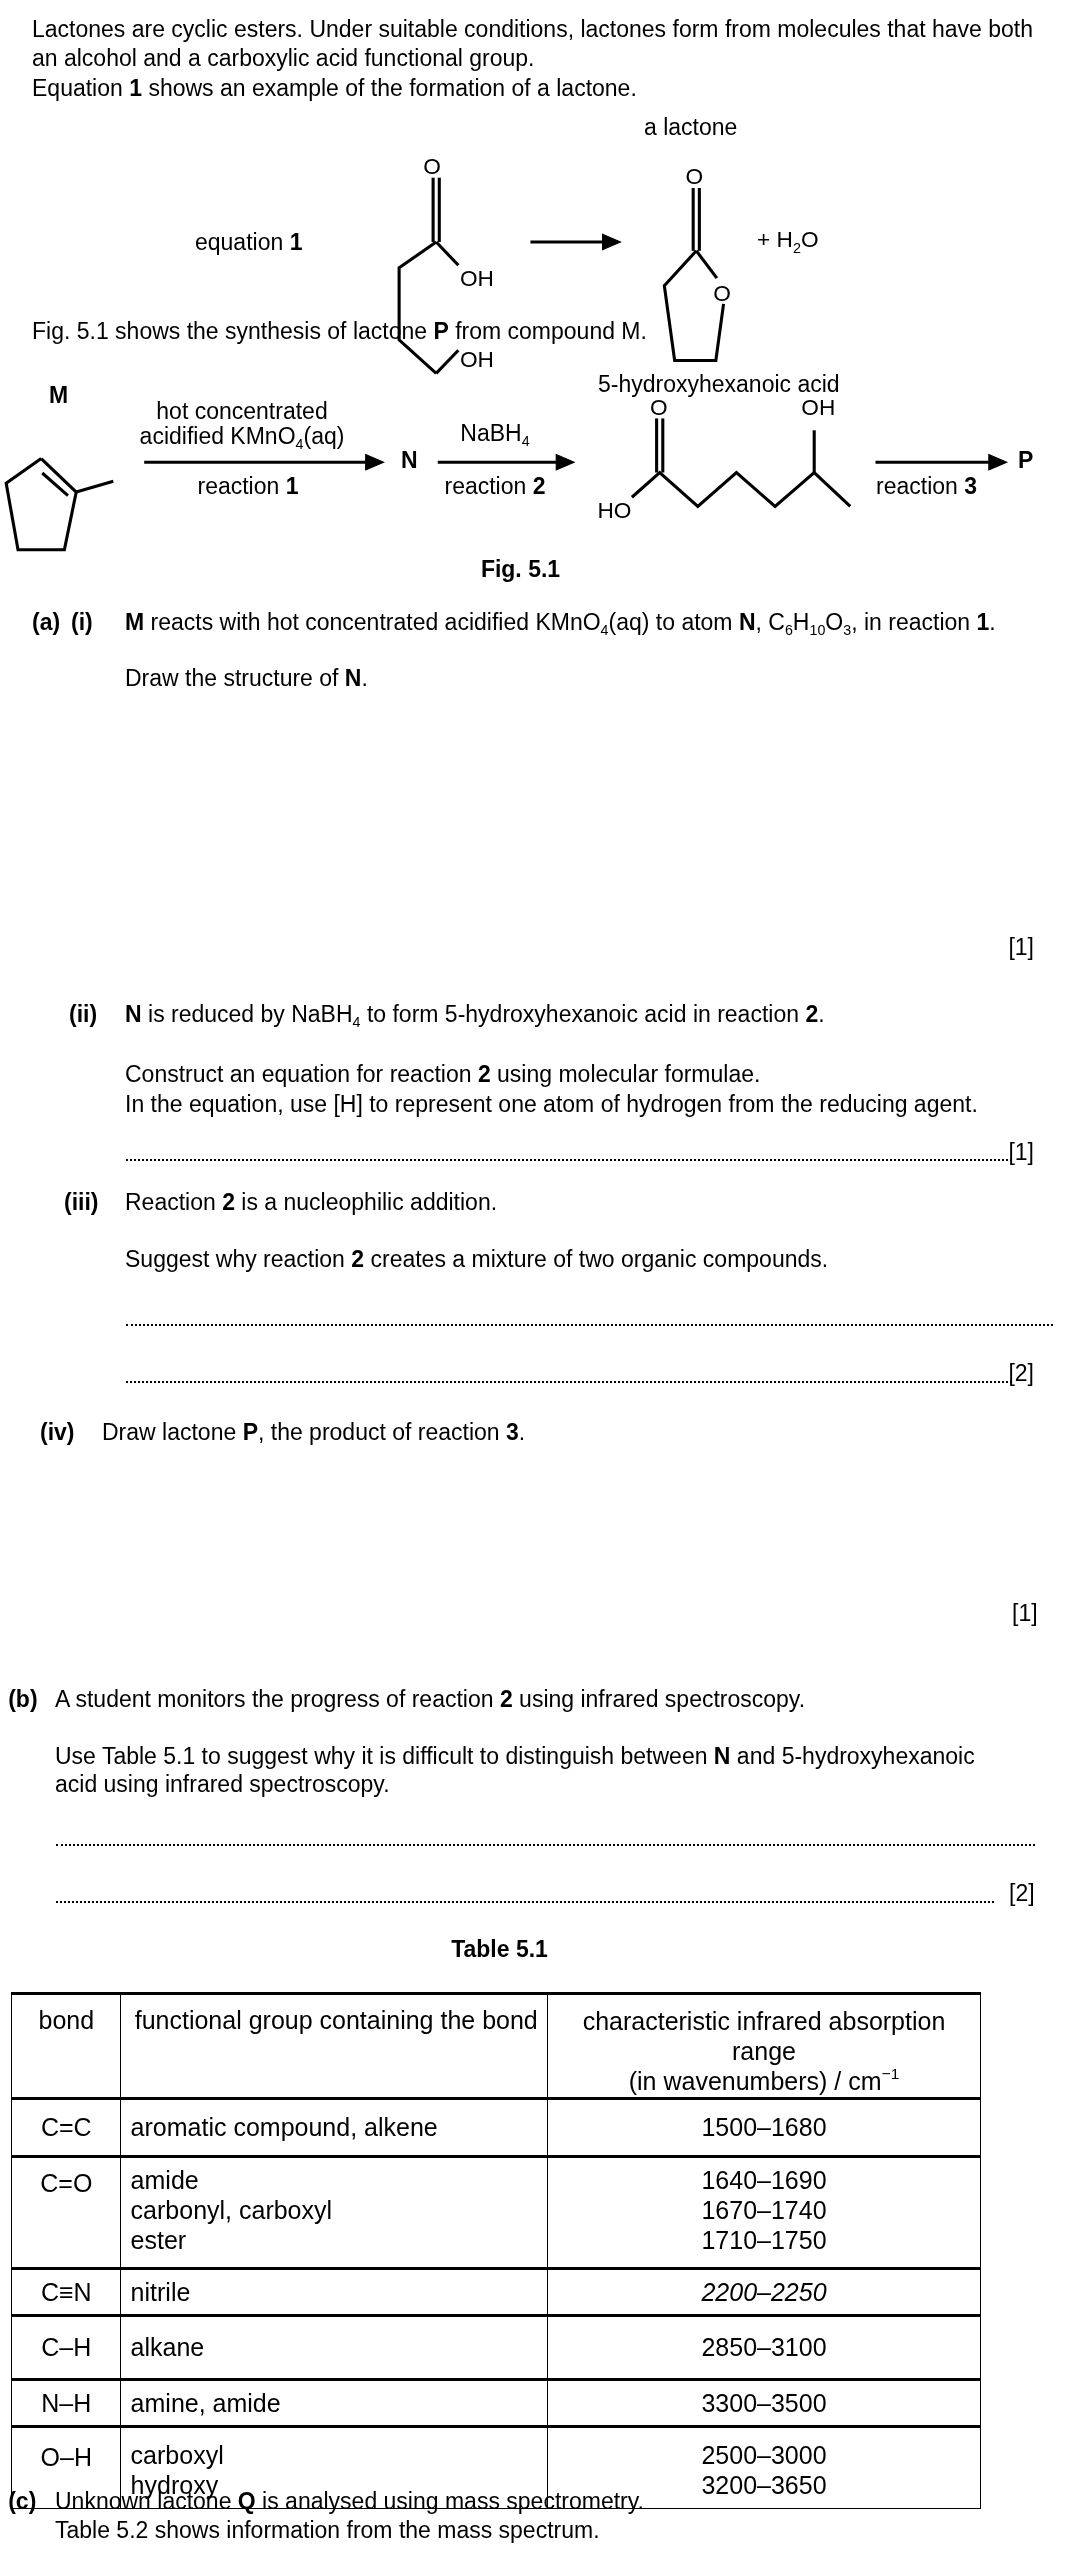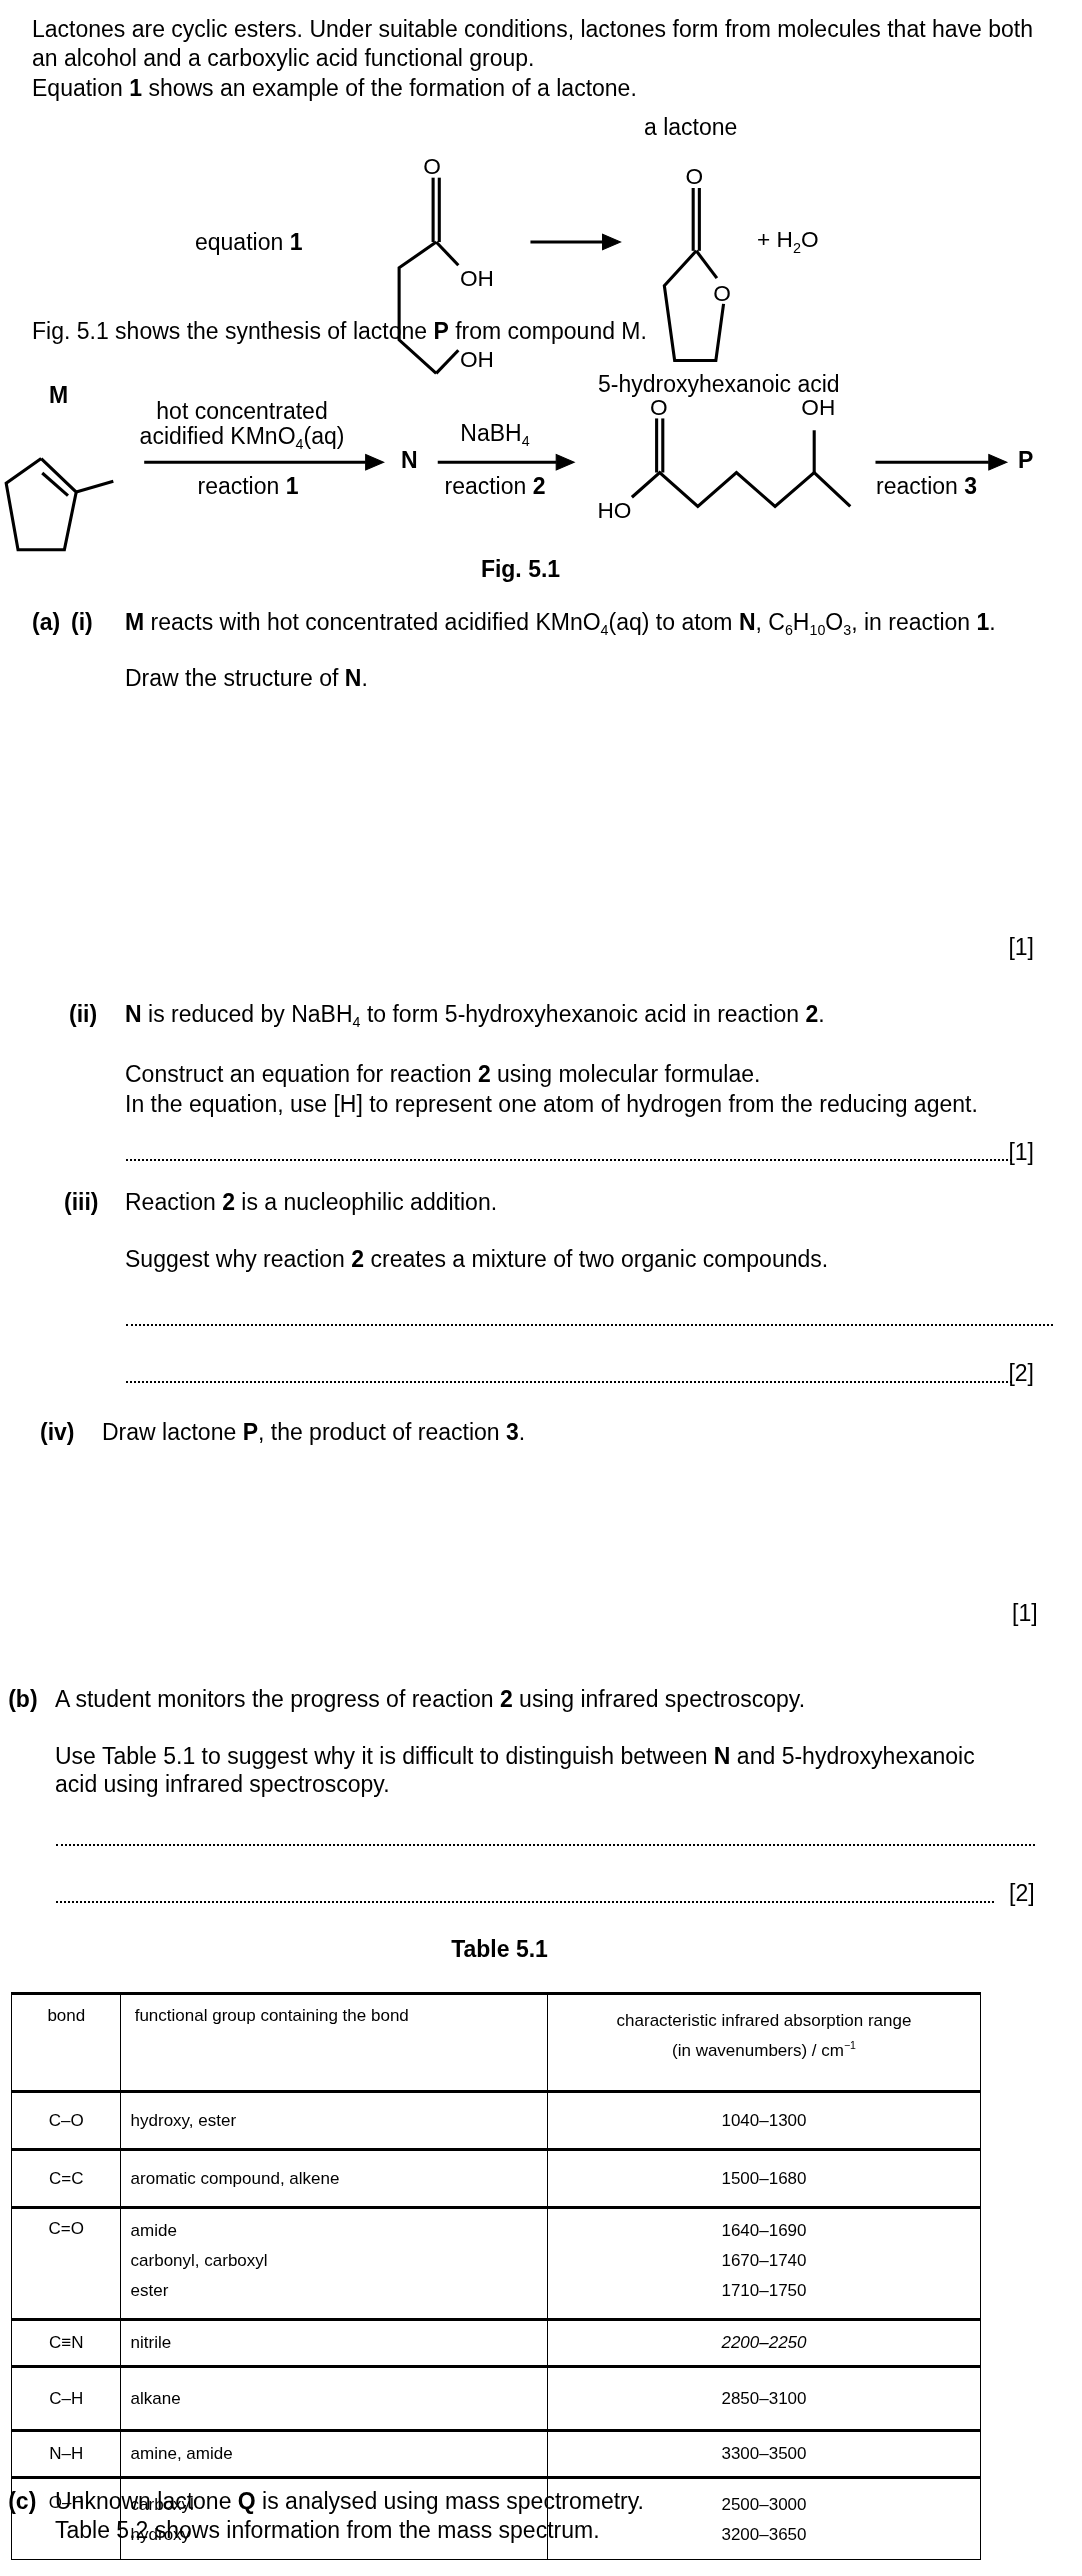--- a/index.html
+++ b/index.html
@@ -8,21 +8,21 @@
   .abs { position: absolute; white-space: nowrap; line-height: 1.2; }
   b, .b { font-weight: bold; }
   sub { font-size: 0.62em; vertical-align: -0.35em; line-height: 0; }
   sup { font-size: 0.62em; vertical-align: 0.7em; line-height: 0; }
   .marks { position: absolute; right: 48px; font-size: 23px; }
   .dots { position: absolute; height: 0; border-bottom: 2.1px dotted #000; }
   .center { text-align: center; }
   svg { position: absolute; overflow: visible; }
   svg line, svg polyline, svg polygon.ring { stroke: #000; stroke-width: 6; fill: none; }
   svg text { font-family: "Liberation Sans", sans-serif; font-size: 44px; fill: #000; }
-  table.t51 { position: absolute; left: 11.3px; top: 1992px; width: 970px; border-collapse: collapse; font-size: 17px; }
+  table.t51 { position: absolute; left: 11.3px; top: 1992px; width: 970px; border-collapse: collapse; font-size: 25px; }
   table.t51 td, table.t51 th { border: 1.5px solid #000; vertical-align: top; font-weight: normal; }
   table.t51 tr { border-top: 3.1px solid #000; }
   .ml div { line-height: 30px; }
 </style>
 </head>
 <body>
 
 <div class="abs" style="left:32px; top:15.5px;">Lactones are cyclic esters. Under suitable conditions, lactones form from molecules that have both</div>
 <div class="abs" style="left:32px; top:45px;">an alcohol and a carboxylic acid functional group.</div>
 <div class="abs" style="left:32px; top:75px;"><span>Equation </span><b>1</b><span> shows an example of the formation of a lactone.</span></div>
@@ -131,25 +131,20 @@
   <tbody>
       <tr style="height:98px;">
     <th style="width:106px; text-align:center; padding-top:11.3px;">bond</th>
     <th style="width:412px; text-align:left; padding:11.3px 0 0 13.4px;">functional group containing the bond</th>
     <th style="text-align:center; padding-top:11.3px; line-height:30px;">
       <div>characteristic infrared absorption range</div>
       <div><span>(in wavenumbers) / cm</span><sup>−1</sup></div>
     </th>
   </tr>
   <tr style="height:58px;">
-    <td class="center" style="vertical-align:middle;">C–O</td>
-    <td style="padding-left:9.3px; vertical-align:middle;">hydroxy, ester</td>
-    <td class="center" style="vertical-align:middle;">1040–1300</td>
-  </tr>
-  <tr style="height:58px;">
     <td class="center" style="vertical-align:middle;">C=C</td>
     <td style="padding-left:9.3px; vertical-align:middle;">aromatic compound, alkene</td>
     <td class="center" style="vertical-align:middle;">1500–1680</td>
   </tr>
   <tr style="height:112px;">
     <td class="center" style="padding-top:10.3px;">C=O</td>
     <td class="ml" style="padding:7.2px 0 0 9.3px;">
       <div>amide</div>
           <div>carbonyl, carboxyl</div>
           <div>ester</div>

